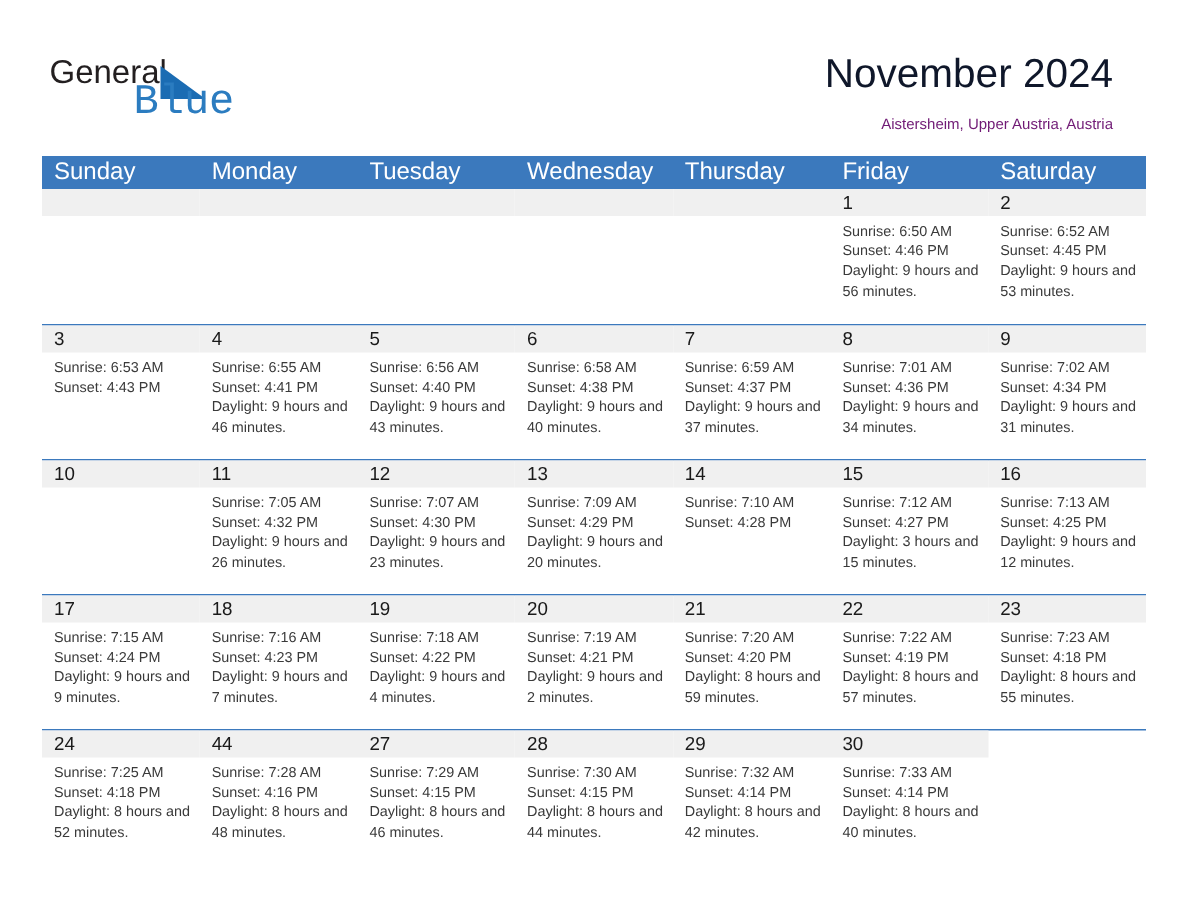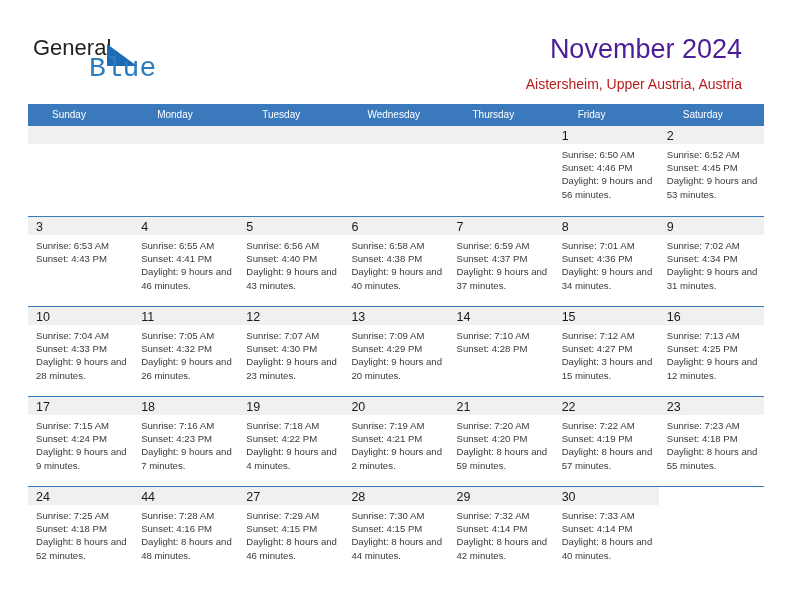--- a/index.html
+++ b/index.html
@@ -63,31 +63,31 @@
     height: 0;
     border-left: 30px solid #1b6cb3;
     border-top: 22px solid transparent;
   }
 
   .title {
     position: absolute;
     right: 35px;
     top: 34px;
     font-size: 27px;
-    color: #4c1d95;
+    color: #0f172a;
     text-align: left;
     white-space: nowrap;
     line-height: 30px;
   }
   .subtitle {
     position: absolute;
     right: 35px;
     top: 76px;
-    font-size: 14px;
-    color: #b91c1c;
+    font-size: 10px;
+    color: #701a75;
     text-align: right;
     white-space: nowrap;
     line-height: 16px;
   }
 
   
   .cal {
     position: absolute;
     left: 28px;
     top: 104px;
@@ -95,23 +95,23 @@
   }
   .weekdays {
     display: flex;
     width: 736px;
     height: 22px;
     background: #3b79bd;
   }
   .weekday {
     width: 105.14px;
     box-sizing: border-box;
-    padding-left: 24px;
+    padding-left: 8px;
     color: #ffffff;
-    font-size: 10px;
+    font-size: 16px;
     line-height: 22px;
     white-space: nowrap;
   }
 
   .week {
     display: flex;
     width: 736px;
     height: 90px;
     border-top: 1.3px solid #3b79bd;
     box-sizing: border-box;
@@ -263,25 +263,20 @@
             <div class="day-info">
               <div>Sunrise: 7:02 AM</div>
               <div>Sunset: 4:34 PM</div>
               <div class="wrap">Daylight: 9 hours and 31 minutes.</div>
             </div>
           </div>
         </div>
         <div class="week">
           <div class="day">
             <div class="day-strip"><span class="day-num">10</span></div>
-            <div class="day-info">
-              <div>Sunrise: 7:04 AM</div>
-              <div>Sunset: 4:33 PM</div>
-              <div class="wrap">Daylight: 9 hours and 28 minutes.</div>
-            </div>
           </div>
           <div class="day">
             <div class="day-strip"><span class="day-num">11</span></div>
             <div class="day-info">
               <div>Sunrise: 7:05 AM</div>
               <div>Sunset: 4:32 PM</div>
               <div class="wrap">Daylight: 9 hours and 26 minutes.</div>
             </div>
           </div>
           <div class="day">

